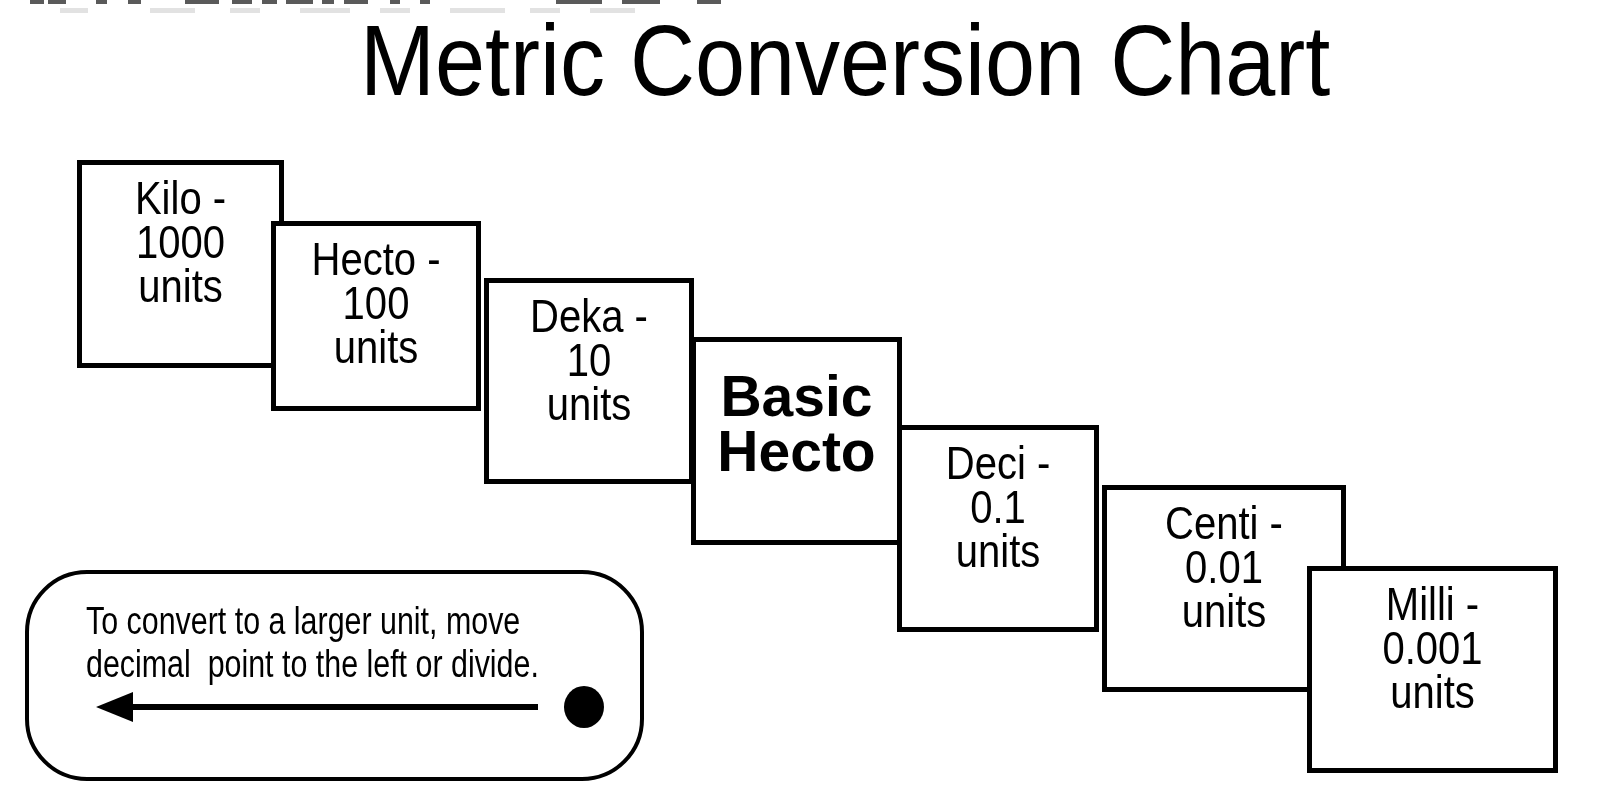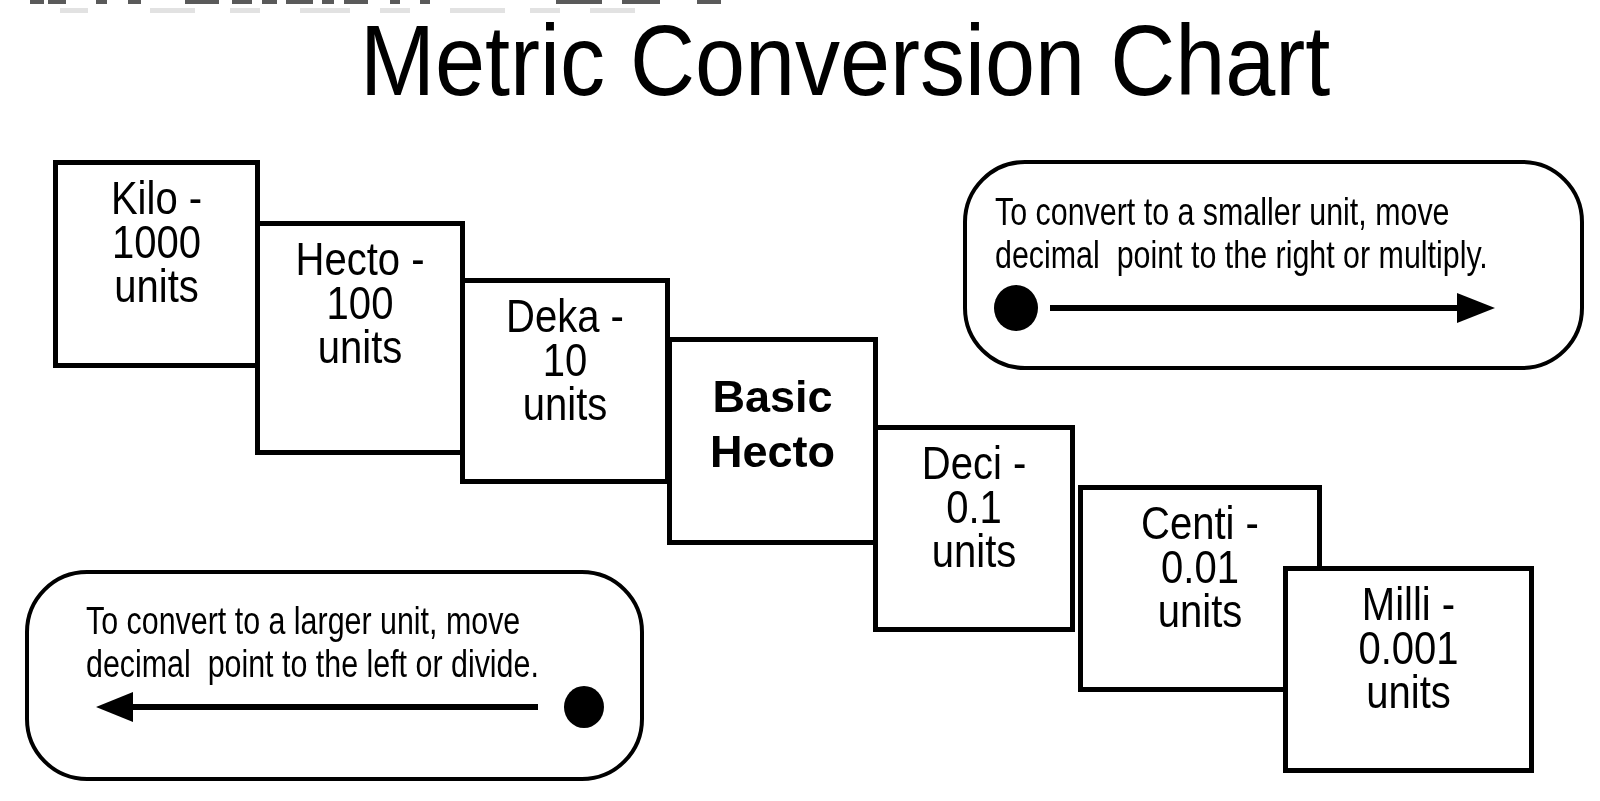--- a/index.html
+++ b/index.html
@@ -6,25 +6,25 @@
   .page{position:relative;width:1600px;height:801px;background:#fff;overflow:hidden;
         font-family:"Liberation Sans",sans-serif;color:#000;}
   
   .artifacts i{position:absolute;top:0;height:4px;background:#5a5a5a;display:block;}
   .artifacts i.r2{top:8px;height:5px;background:#e2e2e2;}
   
   .title-wrap{position:absolute;left:0;top:8px;width:100%;text-align:center;padding-left:45px;}
   .title{display:inline-block;font-size:100px;line-height:104px;white-space:pre;
          transform:scaleX(0.9);transform-origin:50% 0;}
   
-  .step-box{position:absolute;border:5px solid #000;background:#fff;box-sizing:border-box;}
+  .step-box{position:absolute;border:5px solid #000;background:#fff;box-sizing:border-box;margin-left:24px;}
   .lbl{position:absolute;left:0;right:0;top:11px;text-align:center;
        font-size:46px;line-height:44px;transform:scaleX(0.87);transform-origin:50% 0;}
   .ln{display:block;white-space:pre;}
-  .basic .lbl{top:27px;font-size:45px;line-height:55px;font-weight:bold;transform:none;}
+  .basic .lbl{top:27px;font-size:57px;line-height:55px;font-weight:bold;transform:none;}
   
   .note{position:absolute;border:4px solid #000;border-radius:62px;background:#fff;box-sizing:border-box;}
   .note-text{position:absolute;font-size:38px;line-height:43px;
              transform:scaleX(0.8);transform-origin:0 0;}
   .note svg{position:absolute;left:-4px;top:-4px;}
 </style>
 </head>
 <body>
 
 <div class="page">
@@ -60,21 +60,21 @@
   </div>
 
   <div class="step-box" style="left:53px;top:160px;width:207px;height:208px">
     <div class="lbl">
       <span class="ln">Kilo -</span>
       <span class="ln">1000</span>
       <span class="ln">units</span>
     </div>
   </div>
 
-  <div class="step-box" style="left:255px;top:221px;width:210px;height:234px">
+  <div class="step-box" style="left:247px;top:221px;width:210px;height:190px">
     <div class="lbl">
       <span class="ln">Hecto -</span>
       <span class="ln">100</span>
       <span class="ln">units</span>
     </div>
   </div>
 
   <div class="step-box" style="left:460px;top:278px;width:210px;height:206px">
     <div class="lbl">
       <span class="ln">Deka -</span>
@@ -107,31 +107,20 @@
   </div>
 
   <div class="step-box" style="left:1283px;top:566px;width:251px;height:207px">
     <div class="lbl">
       <span class="ln">Milli -</span>
       <span class="ln">0.001</span>
       <span class="ln">units</span>
     </div>
   </div>
 
-  <div class="note" style="left:963px;top:160px;width:621px;height:210px">
-    <div class="note-text" style="left:28px;top:27px;">
-      <span class="ln">To convert to a smaller unit, move</span>
-      <span class="ln">decimal  point to the right or multiply.</span>
-    </div>
-    <svg width="621" height="210" viewBox="0 0 621 210">
-      <ellipse cx="53" cy="148" rx="22" ry="23" fill="#000"></ellipse>
-      <line x1="87" y1="148" x2="496" y2="148" stroke="#000" stroke-width="6"></line>
-      <polygon points="494,133 494,163 532,148" fill="#000"></polygon>
-    </svg>
-  </div>
 
   <div class="note" style="left:25px;top:570px;width:619px;height:211px">
     <div class="note-text" style="left:57px;top:26px;">
       <span class="ln">To convert to a larger unit, move</span>
       <span class="ln">decimal  point to the left or divide.</span>
     </div>
     <svg width="619" height="211" viewBox="0 0 619 211">
       <polygon points="71,137 108,122 108,152" fill="#000"></polygon>
       <line x1="106" y1="137" x2="513" y2="137" stroke="#000" stroke-width="6"></line>
       <ellipse cx="559" cy="137" rx="20" ry="21" fill="#000"></ellipse>

